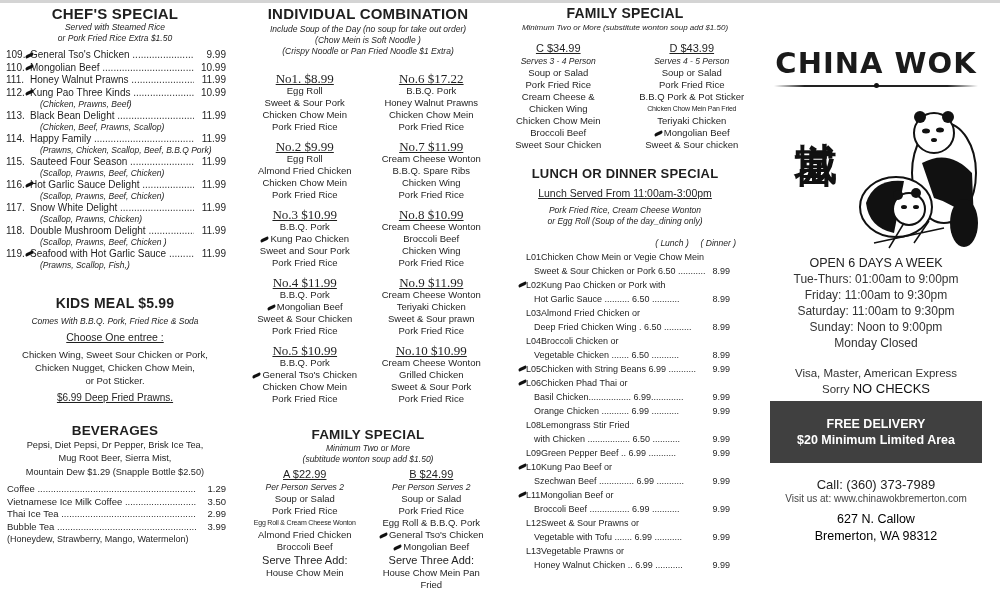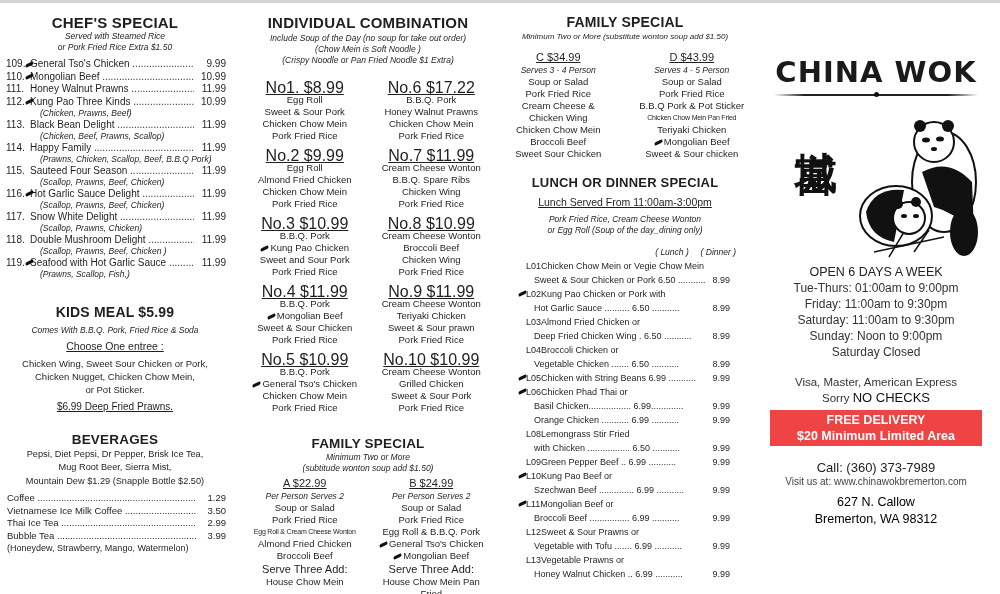--- a/index.html
+++ b/index.html
@@ -1,19 +1,19 @@
 <!DOCTYPE html>
 <html><head>
 <meta charset="utf-8">
 <style>
   * { box-sizing: border-box; margin: 0; padding: 0; }
   html, body { width: 1000px; height: 594px; background: #fff; overflow: hidden; }
   body { font-family: "Liberation Sans", "DejaVu Sans", sans-serif; color: #1f1f1f; position: relative; }
   .topbar { position: absolute; top: 0; left: 0; width: 1000px; height: 3px; background: #d4d4d4; }
-  .col { position: absolute; top: 13px; }
+  .col { position: absolute; top: 4px; }
   .h1 { font-weight: bold; font-size: 15px; text-align: center; letter-spacing: 0.2px; line-height: 17px; }
   .sub { font-style: italic; font-size: 8.5px; text-align: center; line-height: 11px; }
   .u { text-decoration: underline; }
   .chili { display: inline-block; width: 9px; height: 3px; background: #111; border-radius: 3px 1px 3px 1px; transform: rotate(-25deg); margin-right: 1px; vertical-align: middle; }
 
   
   #c1 { left: 4px; width: 222px; }
   .cs-row { display: flex; font-size: 10px; line-height: 12.5px; }
   .cs-num { width: 24px; white-space: nowrap; }
   .cs-name { flex: 1; white-space: nowrap; overflow: hidden; }
@@ -22,21 +22,21 @@
   .cs-desc { font-style: italic; font-size: 8.5px; padding-left: 34px; line-height: 10.5px; }
   .kids-text { font-size: 9.5px; text-align: center; line-height: 13px; }
   .bev-row { display: flex; font-size: 9.5px; line-height: 12.5px; }
   .bev-row .n { flex: 1; white-space: nowrap; overflow: hidden; }
   .bev-row .p { width: 30px; text-align: right; }
 
   
   #c2 { left: 252px; width: 232px; }
   .combo-grid { display: grid; grid-template-columns: 1fr 1fr; column-gap: 21px; }
   .combo { text-align: center; font-size: 9.5px; line-height: 12px; margin-bottom: 7px; }
-  .combo .t { font-size: 16px; text-decoration: underline; line-height: 13px; }
+  .combo .t { font-size: 13px; text-decoration: underline; line-height: 13px; font-family: Liberation Serif, serif; }
   .fam { text-align: center; font-size: 9.5px; line-height: 12px; }
   .fam .t { font-size: 11px; text-decoration: underline; line-height: 13px; }
   .fam .serv { font-style: italic; font-size: 8.5px; }
   .fam .add { font-size: 11px; line-height: 14px; }
   .tiny { font-size: 7px; letter-spacing: -0.2px; }
 
   
   #c3 { left: 502px; width: 246px; }
   .ld-row { font-size: 9px; line-height: 14px; position: relative; padding-left: 24px; white-space: nowrap; }
   .ld-row .ch { position: absolute; left: 16px; top: 5px; }
@@ -49,21 +49,21 @@
   .logo { font-weight: bold; font-size: 29px; letter-spacing: 1px; margin-top: 42px; color: #1a1a1a; font-family: "DejaVu Sans", sans-serif; }
   .logo-line { position: relative; height: 6px; margin: 3px 6px 0; }
   .logo-line::before { content: ""; position: absolute; left: 0; right: 0; top: 2px; height: 1.5px; background: linear-gradient(90deg, transparent, #222 15%, #222 85%, transparent); }
   .logo-line::after { content: ""; position: absolute; left: calc(50% - 2px); top: 0; width: 5px; height: 5px; border-radius: 50%; background: #111; }
   .art { position: relative; height: 150px; margin-top: 14px; }
   .hanzi { position: absolute; left: 12px; top: 6px; font-family: "DejaVu Serif", serif; font-size: 42px; line-height: 72px; font-weight: bold; color: #111; writing-mode: vertical-rl; }
   .hours { font-size: 12px; line-height: 16px; color: #333; }
   .hours .h { color: #222; font-size: 12.5px; }
   .pay { font-size: 11.5px; line-height: 16px; color: #333; margin-top: 14px; }
   .pay b { font-weight: normal; font-size: 13px; color: #111; }
-  .deliv { background: #ef4444; color: #fff; font-weight: bold; font-size: 12.5px; line-height: 16px; padding: 2px 0; margin: 4px 2px 0; }
+  .deliv { background: #404040; color: #fff; font-weight: bold; font-size: 12.5px; line-height: 16px; padding: 15px 0; margin: 4px 2px 0; }
   .call { font-size: 13px; color: #222; margin-top: 14px; line-height: 15px; }
   .visit { font-size: 10px; color: #444; line-height: 13px; }
   .addr { font-size: 12.5px; color: #000000; line-height: 17px; margin-top: 6px; }
 </style>
 </head>
 <body>
 
 <div class="topbar"></div>
 
 <div class="col" id="c1">
@@ -366,21 +366,21 @@
 
       <path d="M20 140 L90 125 M35 145 L50 120 M60 140 L75 118" stroke="#111" stroke-width="1.5" fill="none"></path>
     </svg>
   </div>
   <div class="hours" style="margin-top:2px">
     <div class="h">OPEN 6 DAYS A WEEK</div>
     <div>Tue-Thurs: 01:00am to 9:00pm</div>
     <div>Friday: 11:00am to 9:30pm</div>
     <div>Saturday: 11:00am to 9:30pm</div>
     <div>Sunday: Noon to 9:00pm</div>
-    <div>Saturday Closed</div>
+    <div>Monday Closed</div>
   </div>
   <div class="pay">
     <div>Visa, Master, American Express</div>
     <div><span>Sorry</span> <b>NO CHECKS</b></div>
   </div>
   <div class="deliv">
     <div>FREE DELIVERY</div>
     <div>$20 Minimum Limited Area</div>
   </div>
   <div class="call">Call: (360) 373-7989</div>

